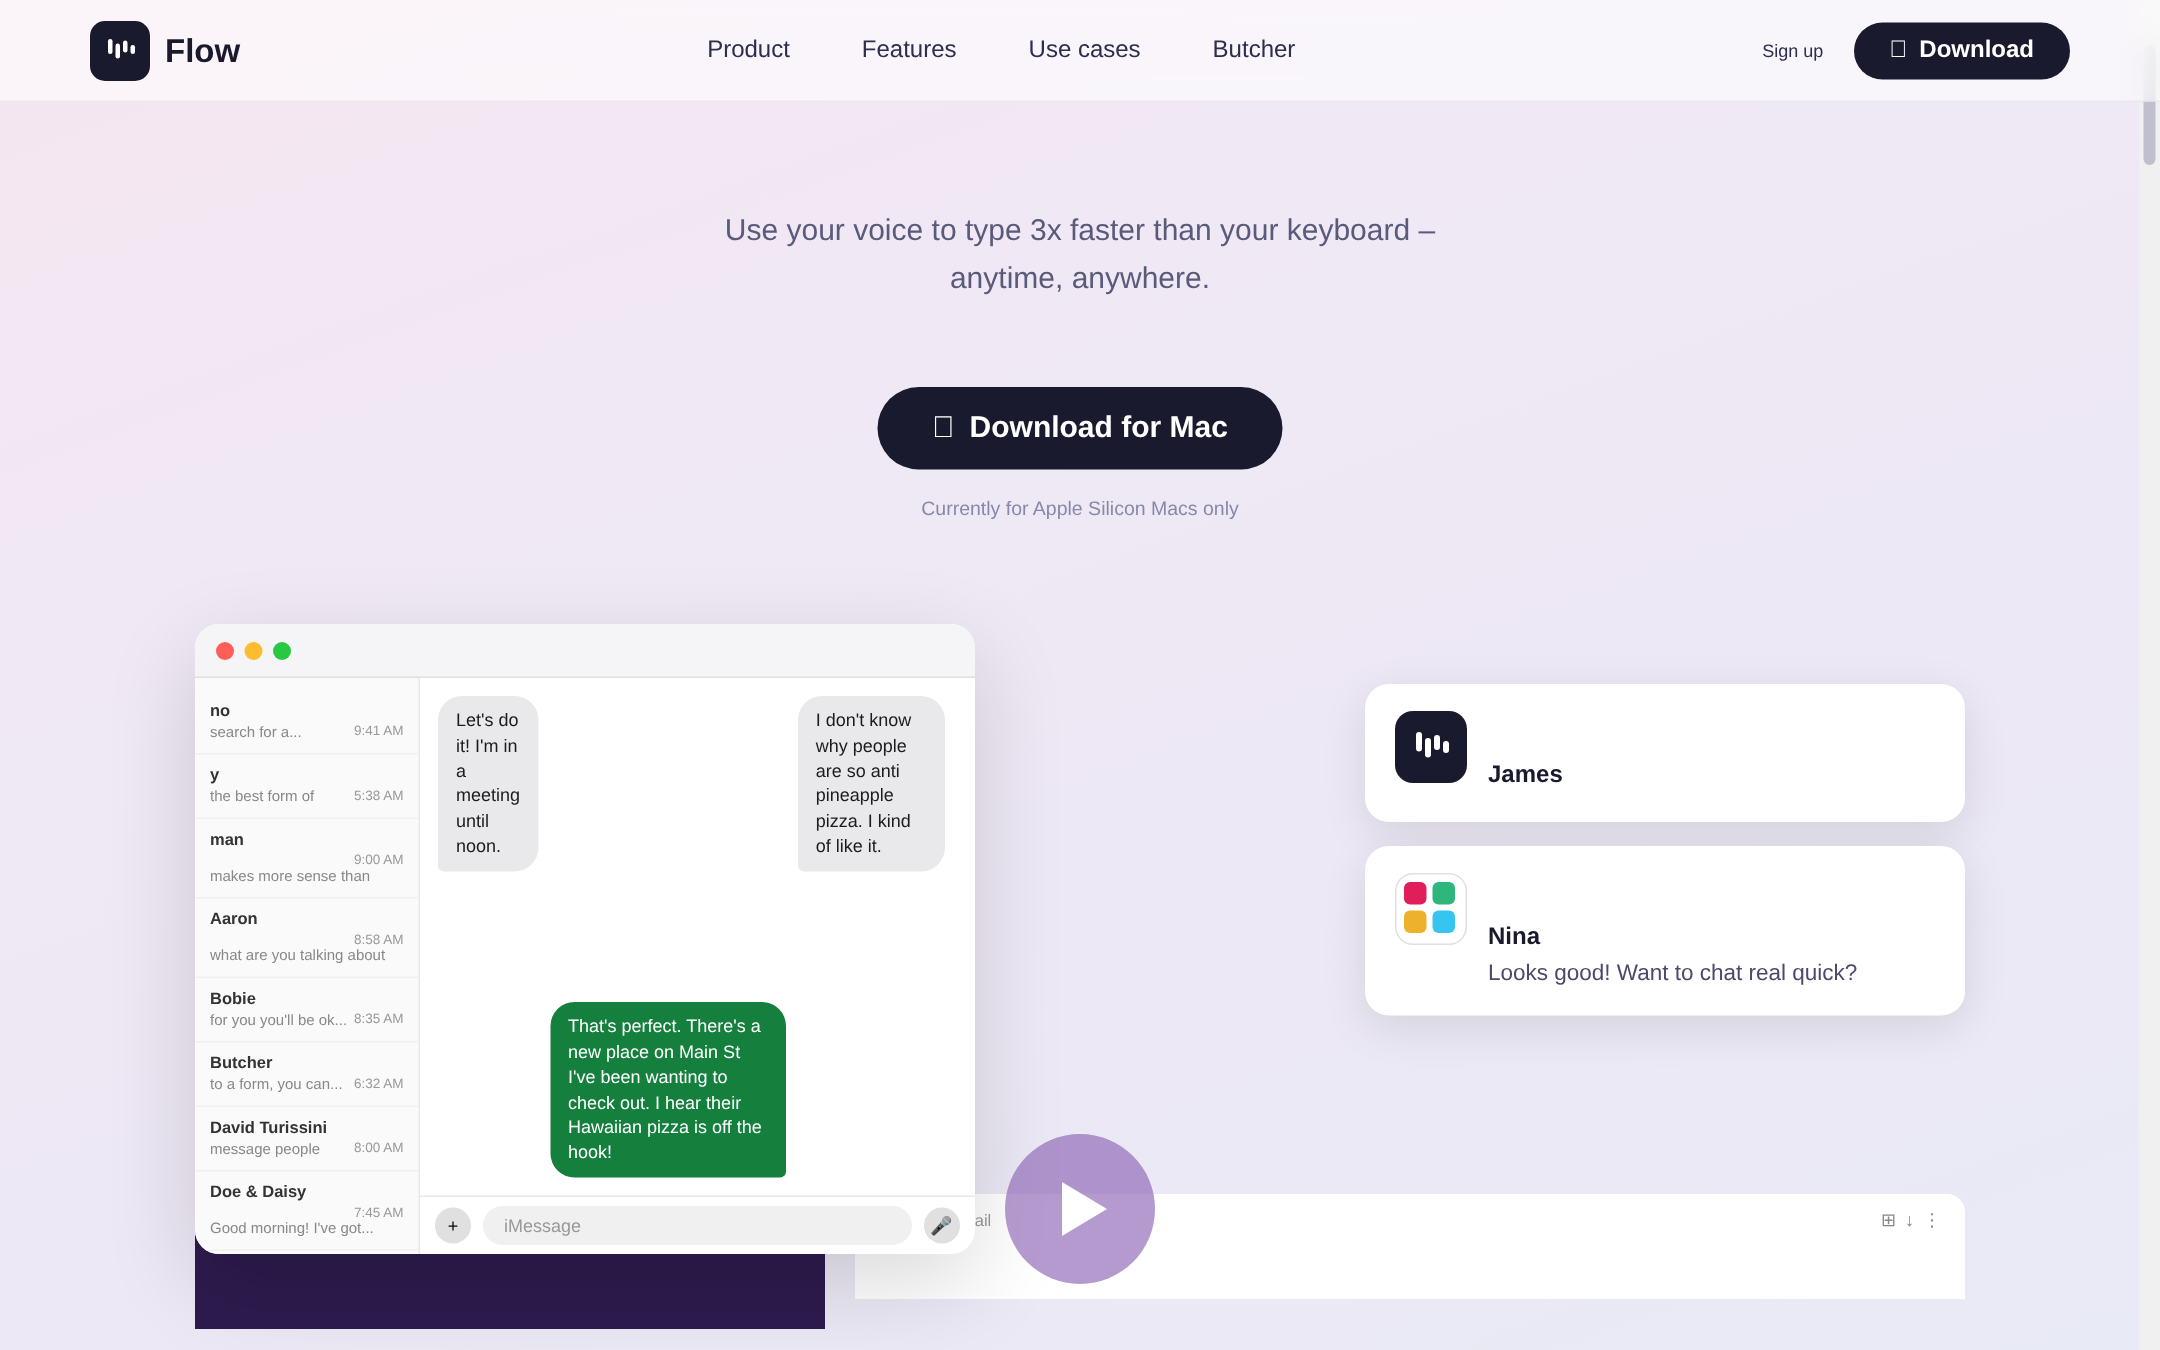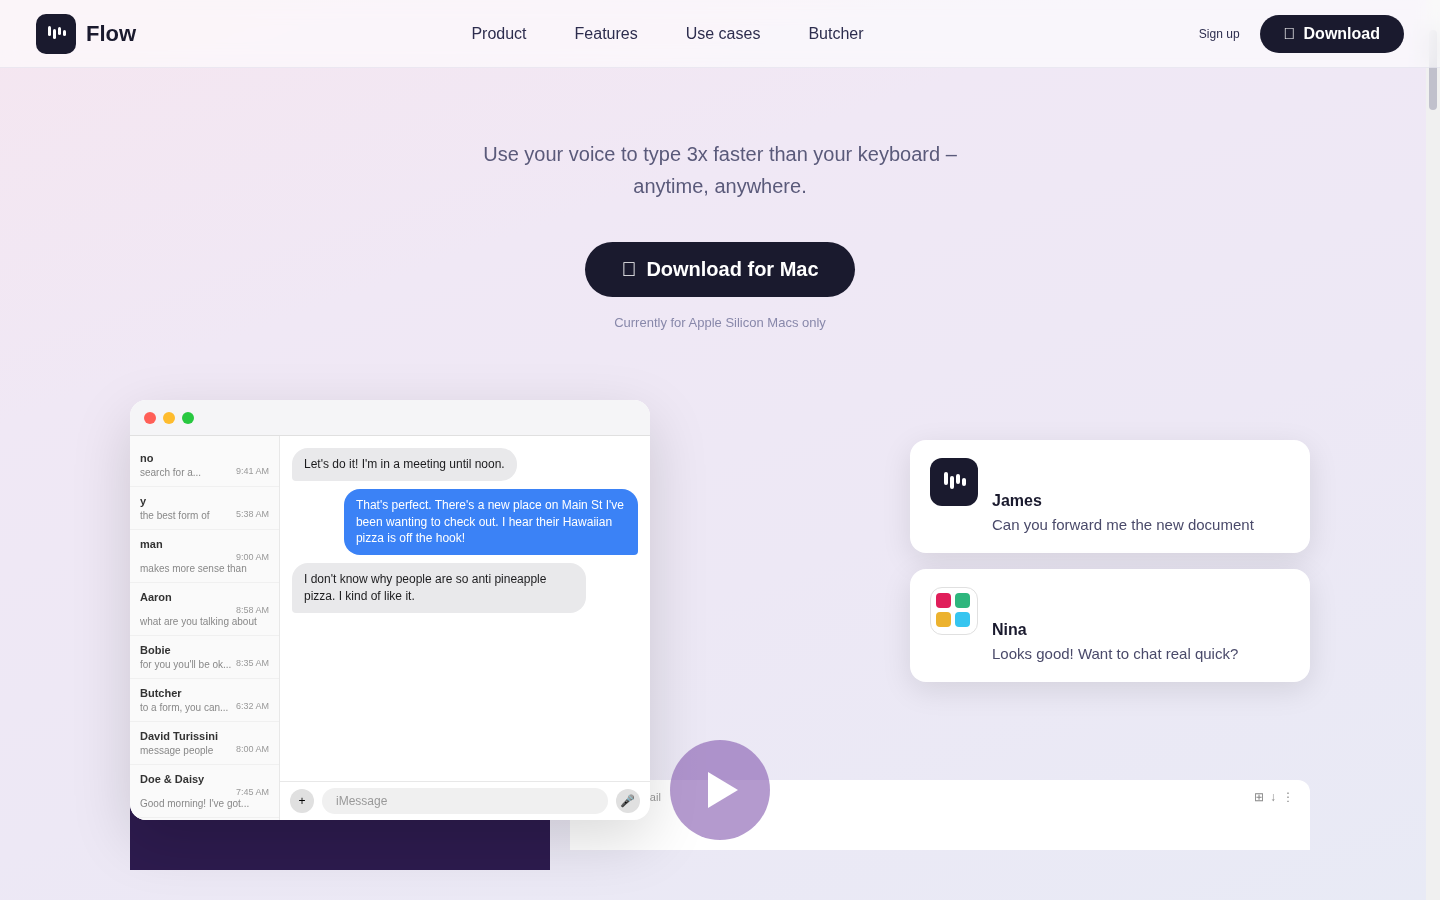--- a/index.html
+++ b/index.html
@@ -9,21 +9,21 @@
       min-height: 900px;
       background: linear-gradient(160deg, #f5e6f0 0%, #f0e8f5 30%, #ede8f5 60%, #e8eaf5 100%);
       overflow-x: hidden;
     }
 
     
     .navbar {
       display: flex;
       align-items: center;
       justify-content: space-between;
-      padding: 0 36px;
+      padding: 0 60px;
       height: 68px;
       background: rgba(255,255,255,0.6);
       backdrop-filter: blur(10px);
       border-bottom: 1px solid rgba(200,200,220,0.3);
       position: sticky;
       top: 0;
       z-index: 100;
     }
     .nav-logo {
       display: flex;
@@ -98,21 +98,21 @@
       margin-bottom: 20px;
     }
     .hero-title .highlight {
       color: #8b5cf6;
     }
     .hero-subtitle {
       font-size: 20px;
       color: #5a5a7a;
       line-height: 1.6;
       max-width: 500px;
-      margin: 0 auto 40px;
+      margin: 0 auto 56px;
     }
     .download-mac-btn {
       background: #1a1a2e;
       color: white;
       border: none;
       border-radius: 40px;
       padding: 16px 36px;
       font-size: 20px;
       font-weight: 700;
       cursor: pointer;
@@ -200,33 +200,32 @@
       color: #888;
       font-size: 10px;
       white-space: nowrap;
       overflow: hidden;
       text-overflow: ellipsis;
     }
     .chat-area {
       flex: 1;
       padding: 12px;
       display: flex;
-      flex-direction: column;
       gap: 8px;
       overflow: hidden;
     }
     .chat-bubble {
       max-width: 85%;
       padding: 8px 12px;
       border-radius: 16px;
       font-size: 12px;
       line-height: 1.4;
     }
     .bubble-sent {
-      background: #3b82f6;
+      background: #15803d;
       color: white;
       align-self: flex-end;
       border-bottom-right-radius: 4px;
     }
     .bubble-received {
       background: #e9e9eb;
       color: #1c1c1e;
       align-self: flex-start;
       border-bottom-left-radius: 4px;
     }
@@ -499,21 +498,20 @@
       <div class="notif-avatar avatar-dark">
         <svg width="26" height="26" viewBox="0 0 26 26" fill="none">
           <rect x="3" y="3" width="4" height="13" rx="2" fill="white"></rect>
           <rect x="9" y="7" width="4" height="13" rx="2" fill="white"></rect>
           <rect x="15" y="5" width="4" height="10" rx="2" fill="white"></rect>
           <rect x="21" y="9" width="4" height="8" rx="2" fill="white"></rect>
         </svg>
       </div>
       <div class="notif-content">
         <div class="notif-name">James</div>
-        <div class="notif-message">Can you forward me the new document</div>
       </div>
     </div>
 
     <div class="notif-card">
       <div class="notif-avatar avatar-slack">
         <div class="slack-colors">
           <span style="display:grid; grid-template-columns: 1fr 1fr; gap:2px; width:36px; height:36px;">
             <span style="background:#E01E5A; border-radius:4px; width:15px; height:15px; display:block;"></span>
             <span style="background:#2EB67D; border-radius:4px; width:15px; height:15px; display:block;"></span>
             <span style="background:#ECB22E; border-radius:4px; width:15px; height:15px; display:block;"></span>

